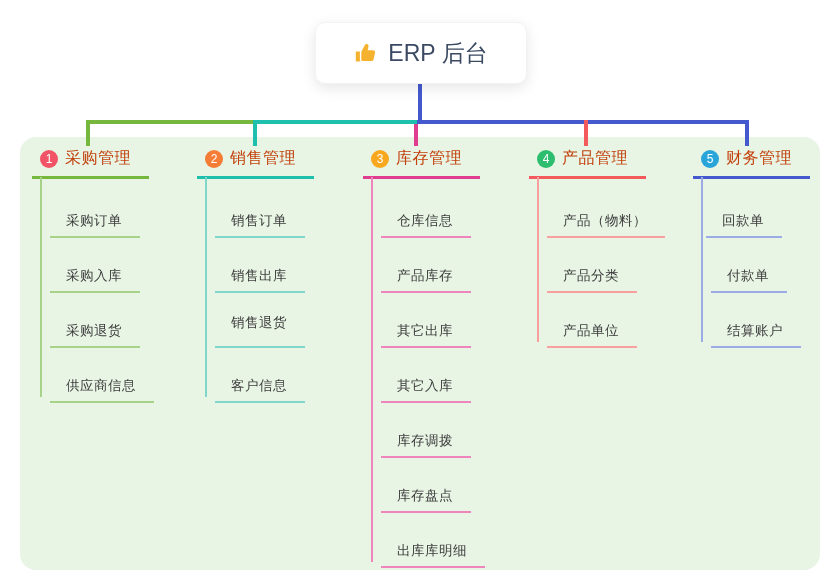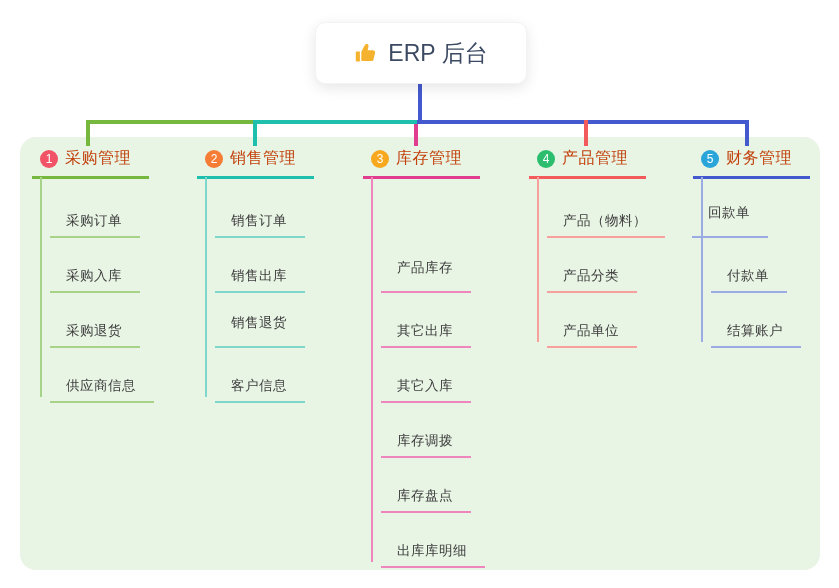--- a/index.html
+++ b/index.html
@@ -101,21 +101,24 @@
     </div>
   <div class="row b2" style="left:205px;top:361px;">
       <span>客户信息</span>
     </div>
 
   <div class="bhead b3" style="left:363px;">
     <span class="badge">3</span>
     <span class="btitle">库存管理</span>
   </div>
   <div class="spine b3" style="left:371px;height:385px;"></div>
-  <div class="row b3" style="left:371px;top:251px;align-items:center;">
+  <div class="row b3" style="left:371px;top:196px;">
+      <span>仓库信息</span>
+    </div>
+  <div class="row b3" style="left:371px;top:251px;">
       <span>产品库存</span>
     </div>
   <div class="row b3" style="left:371px;top:306px;">
       <span>其它出库</span>
     </div>
   <div class="row b3" style="left:371px;top:361px;">
       <span>其它入库</span>
     </div>
   <div class="row b3" style="left:371px;top:416px;">
       <span>库存调拨</span>
@@ -140,21 +143,21 @@
     </div>
   <div class="row b4" style="left:537px;top:306px;justify-content:center;">
       <span>产品单位</span>
     </div>
 
   <div class="bhead b5" style="left:693px;">
     <span class="badge">5</span>
     <span class="btitle">财务管理</span>
   </div>
   <div class="spine b5" style="left:701px;height:165px;"></div>
-  <div class="row b5" style="left:682px;top:196px;align-items:center;">
+  <div class="row b5" style="left:696px;top:196px;">
       <span>回款单</span>
     </div>
   <div class="row b5" style="left:701px;top:251px;">
       <span>付款单</span>
     </div>
   <div class="row b5" style="left:701px;top:306px;">
       <span>结算账户</span>
     </div>
 
 </div>

